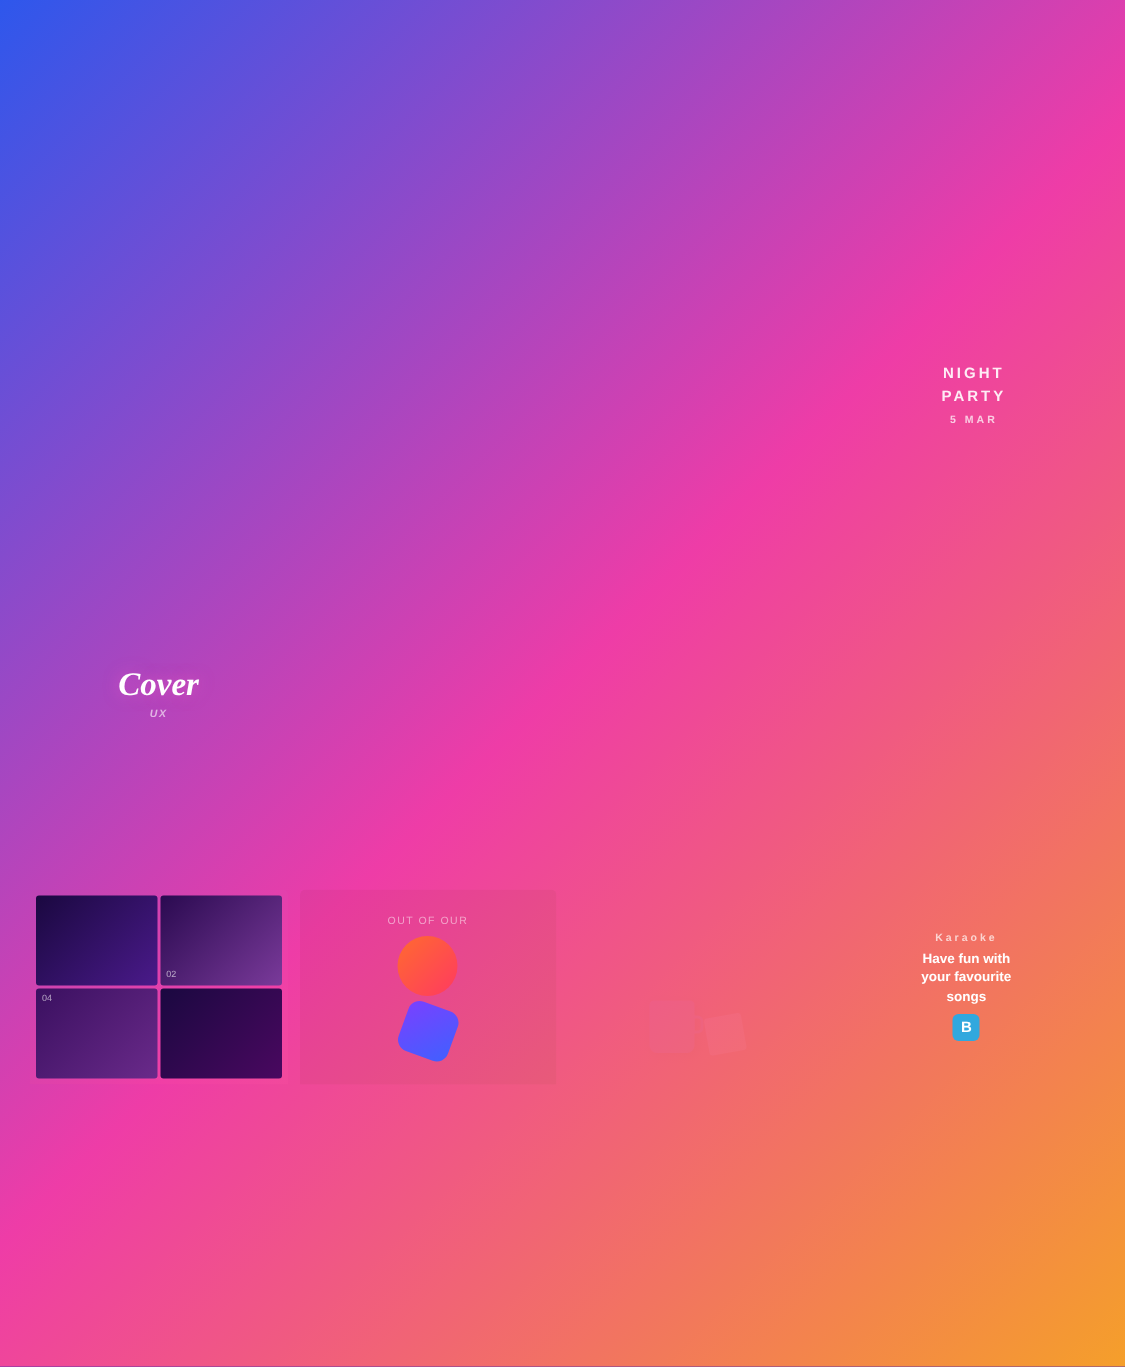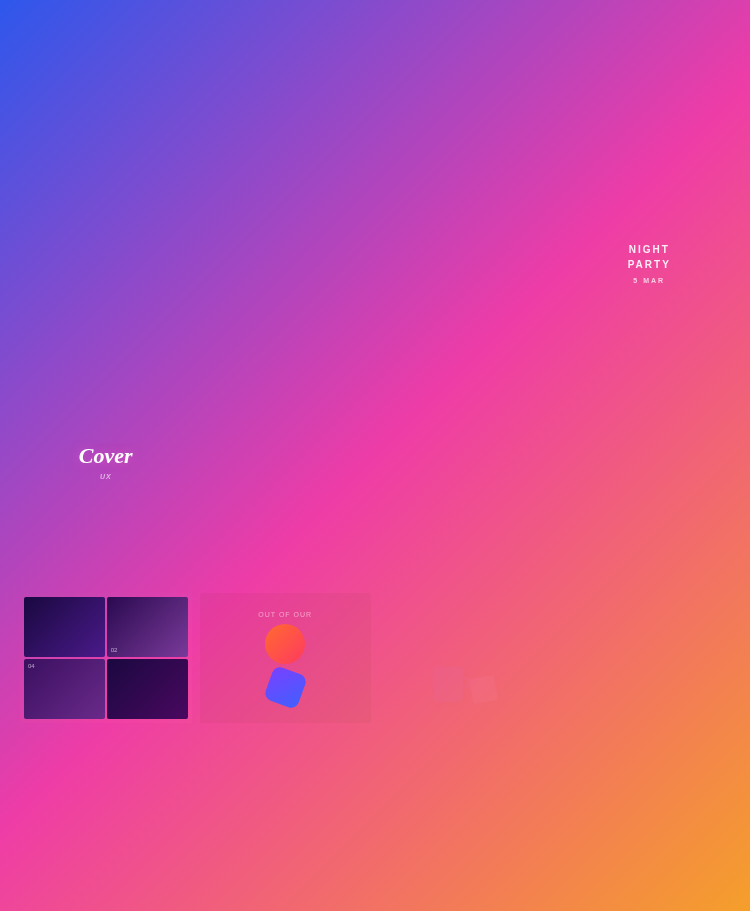--- a/index.html
+++ b/index.html
@@ -564,20 +564,25 @@
       <div class="grid-item-content">
         <div class="item-title">Business cards</div>
         <div class="item-subtitle">Graphic Design</div>
       </div>
     </div>
 
     <div class="grid-item">
       <div class="grid-item-image">
         <div class="img-music">
           <div style="position:absolute;inset:0;background:linear-gradient(135deg,#3060ff 0%,#ff40aa 50%,#ffaa20 100%);opacity:0.9;"></div>
+          <div style="position:relative;z-index:1;text-align:center;padding:6px;">
+            <div style="font-size:7px;letter-spacing:2px;color:rgba(255,255,255,0.7);margin-bottom:4px;">Karaoke</div>
+            <div style="font-size:9px;font-weight:bold;line-height:1.4;">Have fun with<br>your favourite<br>songs</div>
+            <div style="margin-top:6px;width:18px;height:18px;background:rgba(0,180,255,0.8);border-radius:4px;margin:6px auto 0;display:flex;align-items:center;justify-content:center;font-size:10px;">B</div>
+          </div>
         </div>
       </div>
       <div class="grid-item-content">
         <div class="item-title">Music Template</div>
         <div class="item-subtitle">Graphic Design</div>
       </div>
     </div>
 
   </div>
 

